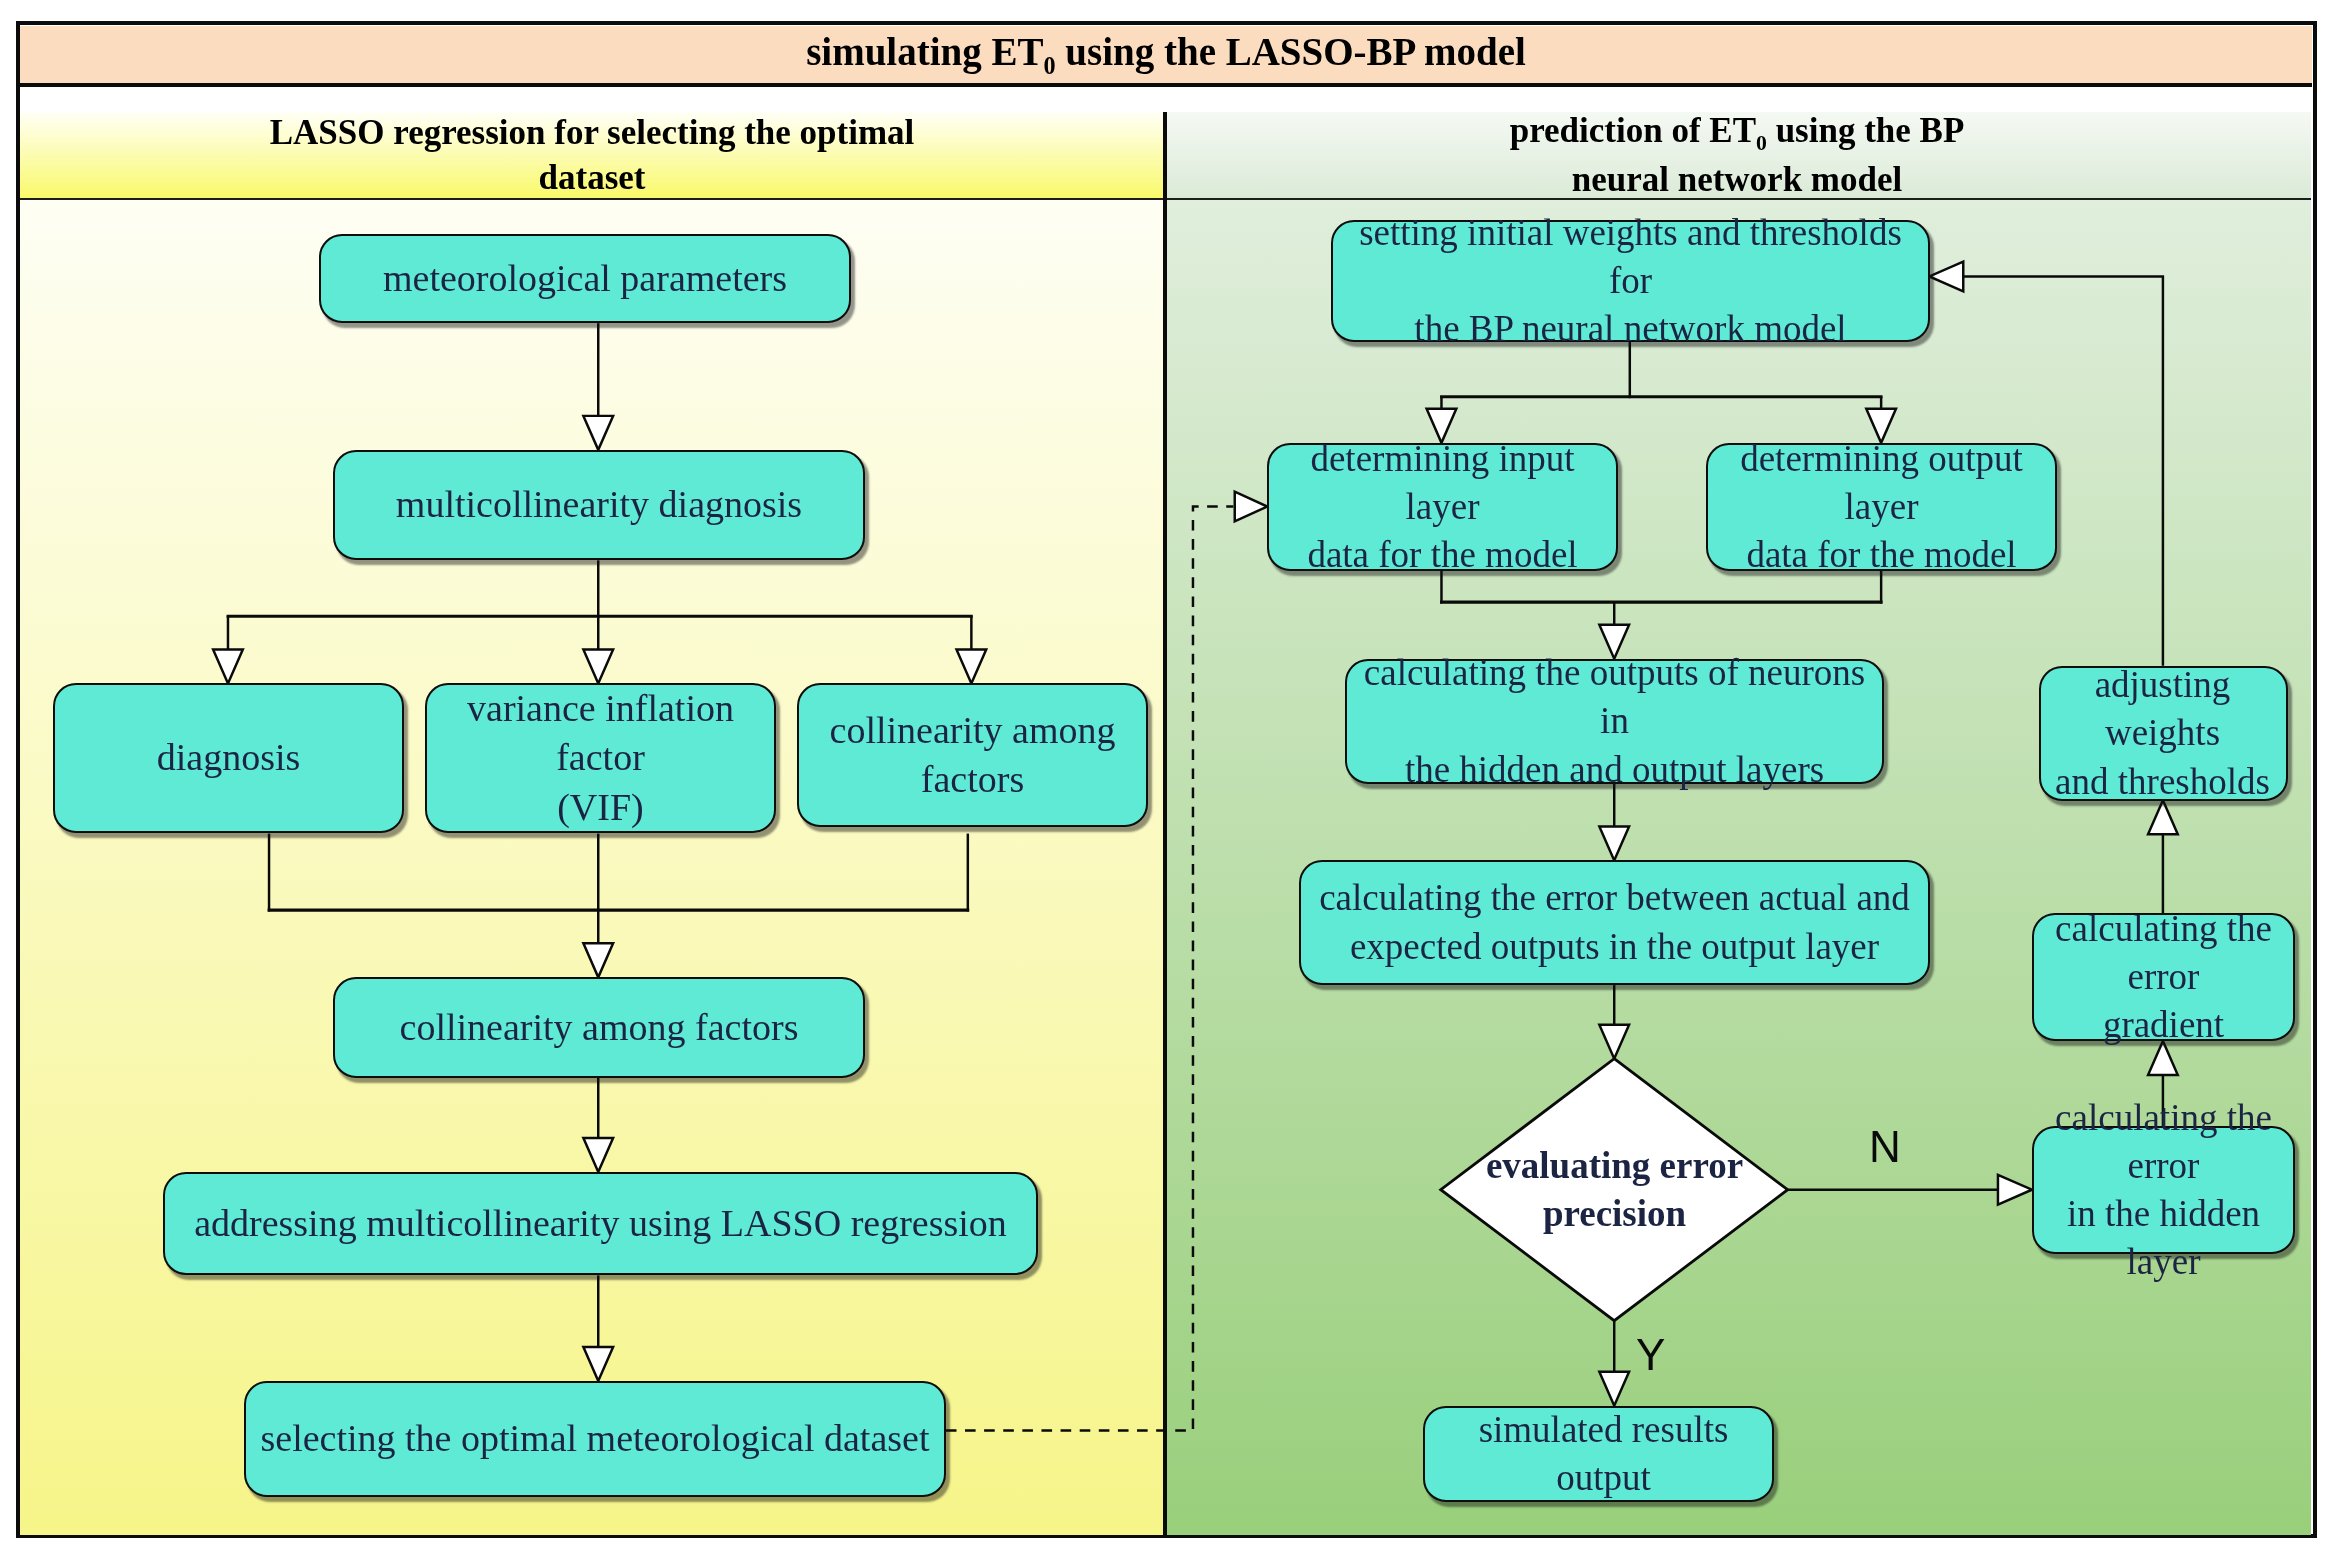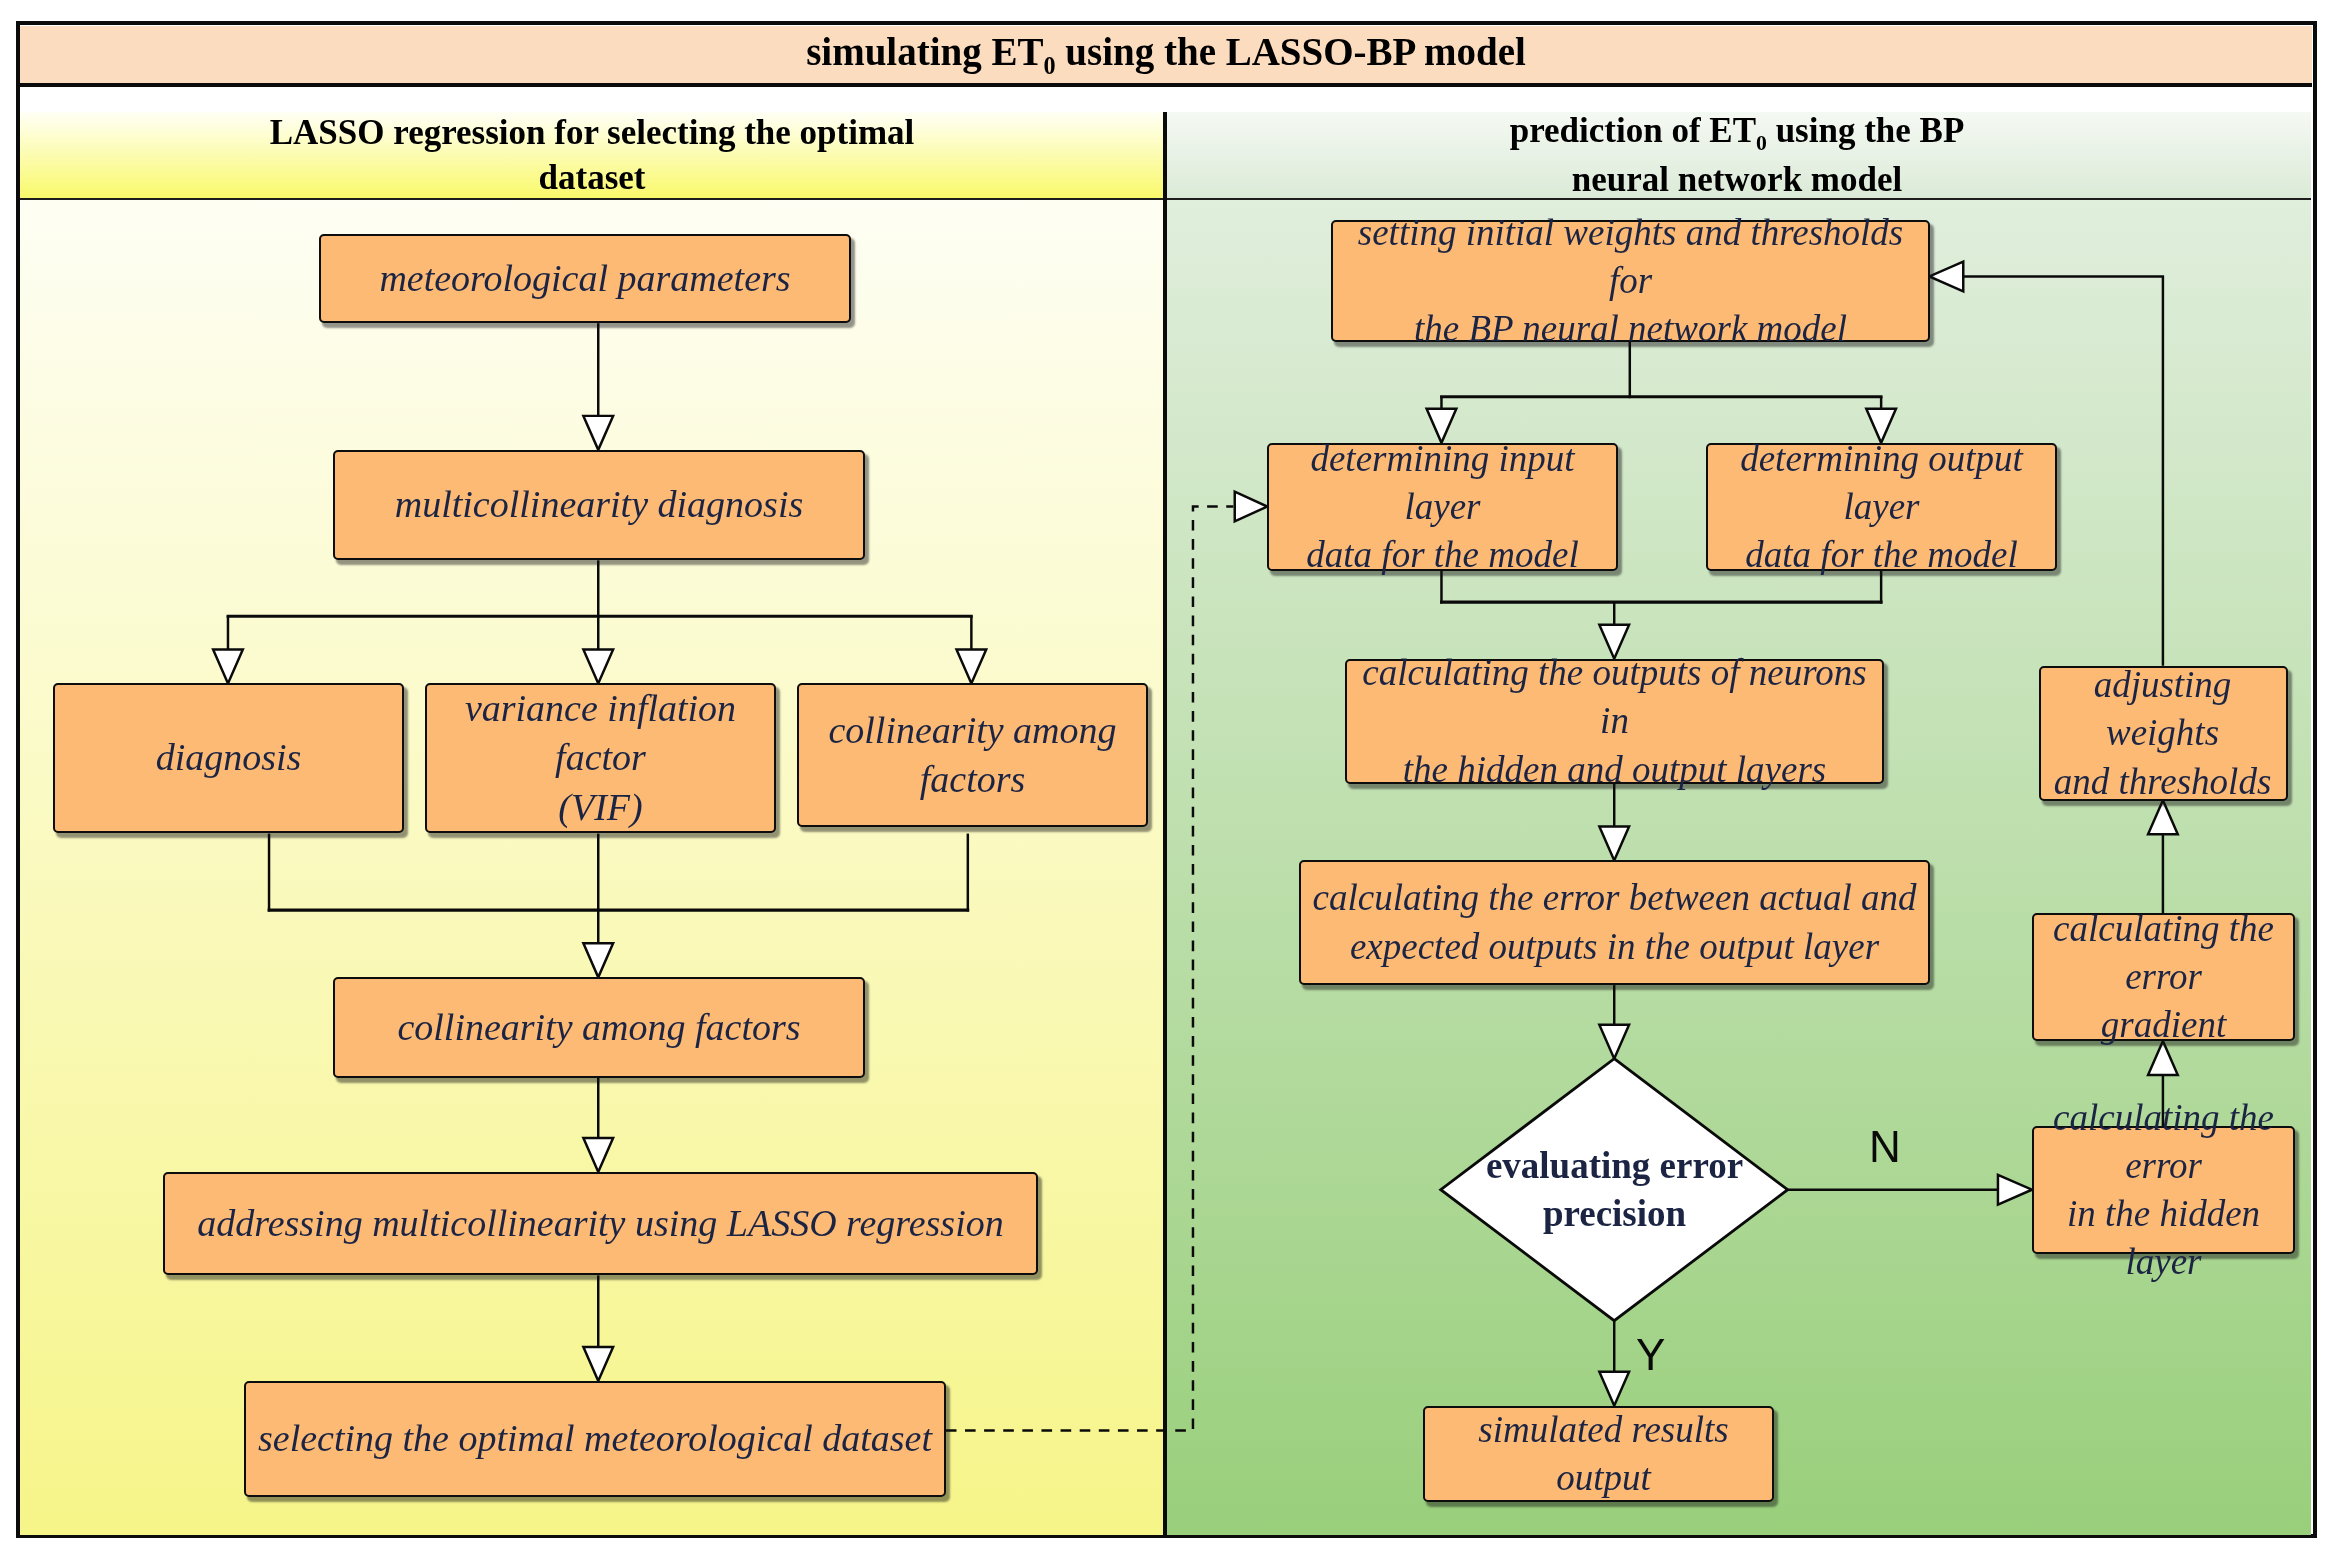--- a/index.html
+++ b/index.html
@@ -27,24 +27,24 @@
   .hdr-right{left:1163px;width:1148px;background:linear-gradient(to bottom,var(--right_header_top),var(--right_header_bottom));}
   .content-left{position:absolute;left:20px;top:200px;width:1144px;height:1335px;background:linear-gradient(to bottom,var(--left_content_top),var(--left_content_bottom));}
   .content-right{position:absolute;left:1163px;top:200px;width:1148px;height:1335px;background:linear-gradient(to bottom,var(--right_content_top),var(--right_content_bottom));}
   .divider{position:absolute;left:1163px;top:112px;width:3.5px;height:1423px;background:#0b0b0b;}
 
   .banner-title{font-size:39px;font-weight:bold;color:#000;}
   .banner-title sub,.hdr-title sub{font-size:0.62em;font-weight:bold;}
   .hdr-title{font-size:35px;font-weight:bold;color:#000;line-height:1.3;white-space:pre-line;}
 
   
-  .node{position:absolute;background:#fdba74;border:2.8px solid #0d0d0d;border-radius:5px;
+  .node{position:absolute;background:#5eead4;border:2.8px solid #0d0d0d;border-radius:23px;
         display:flex;align-items:center;justify-content:center;text-align:center;
         font-size:38px;line-height:1.3;white-space:pre-line;padding:4.2px 10px;
-        box-shadow:3.5px 4.2px 2.1px rgba(20,20,20,0.45);font-style:italic;}
+        box-shadow:3.5px 4.2px 2.1px rgba(20,20,20,0.45);}
 
   
   #n-met   {left:319px; top:234px; width:532px; height:89px;}
   #n-diag  {left:333px; top:450px; width:532px; height:110px;}
   #n-tol   {left:53px;  top:683px; width:351px; height:150px;}
   #n-vif   {left:425px; top:683px; width:351px; height:150px;}
   #n-colb  {left:797px;top:683px; width:351px; height:144px;}
   #n-colm  {left:333px; top:977px;width:532px; height:101px;}
   #n-lasso {left:163px; top:1172px;width:875px;height:103px;}
   #n-sel   {left:244px; top:1381px;width:702px; height:116px;}

